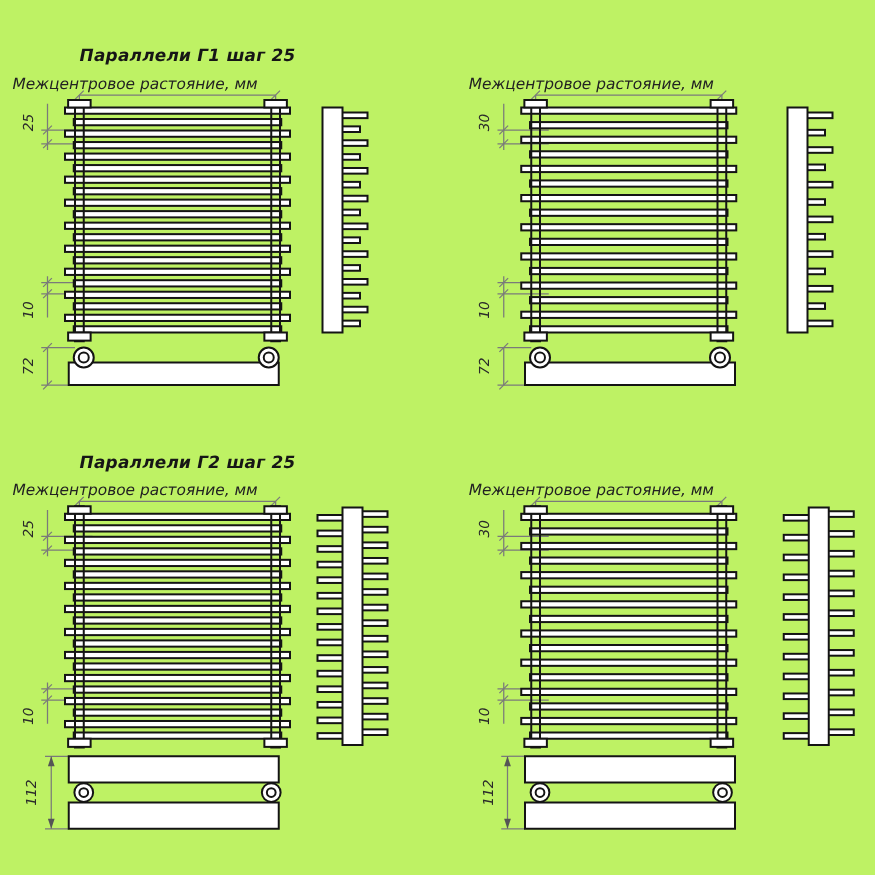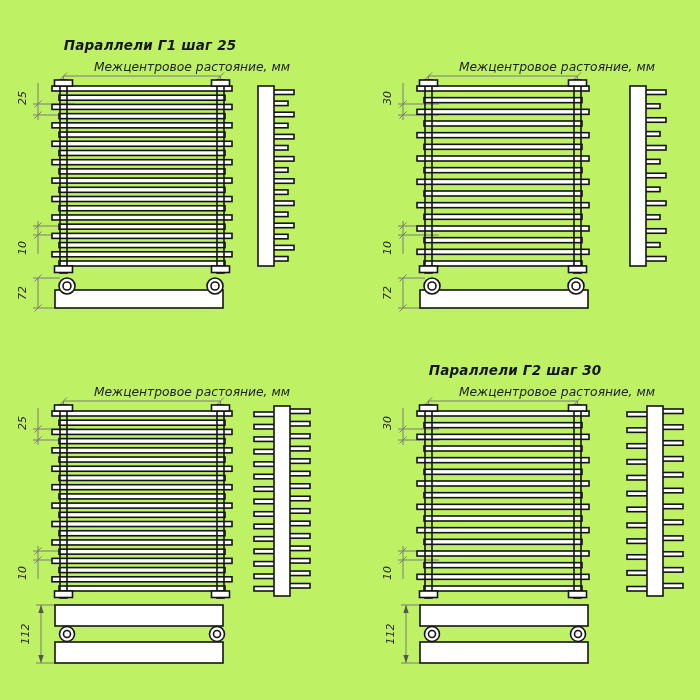--- a/index.html
+++ b/index.html
@@ -5,21 +5,21 @@
   html,body{margin:0;padding:0;background:#fff;}
   #sheet{position:relative;width:700px;height:700px;background:#bef264;overflow:hidden;
          font-family:"DejaVu Sans",sans-serif;}
   .panel{position:absolute;width:325px;height:322px;}
   .p-tl{left:10px;top:28px;}
   .p-tr{left:375px;top:28px;}
   .p-bl{left:10px;top:353px;}
   .p-br{left:375px;top:353px;}
   .t1{position:absolute;left:0;top:9px;width:280px;text-align:center;
       font-style:italic;font-weight:bold;font-size:13.5px;color:#161616;letter-spacing:.2px;}
-  .t2{position:absolute;left:0;top:32px;width:280px;text-align:right;
+  .t2{position:absolute;left:0;top:32px;width:280px;text-align:left;
       font-style:italic;font-size:12.3px;color:#222;}
   svg.draw{position:absolute;left:0;top:0;}
   .thick{stroke:#141414;stroke-width:1.6;fill:#ffffff;}
   .thickn{stroke:#141414;stroke-width:1.6;fill:none;}
   .thin{stroke:#7a7a7a;stroke-width:1;fill:none;}
   .arw{fill:#555;stroke:none;}
   .dimtxt{font-family:"DejaVu Sans",sans-serif;font-style:italic;font-size:11px;fill:#2a2a2a;}
 </style>
 </head>
 <body>
@@ -181,20 +181,21 @@
         <g>
           <rect x="45" y="262" width="168" height="18" class="thick"></rect>
           <circle cx="57" cy="258" r="8" class="thick"></circle>
           <circle cx="57" cy="258" r="4" class="thickn"></circle>
           <circle cx="201" cy="258" r="8" class="thick"></circle>
           <circle cx="201" cy="258" r="4" class="thickn"></circle>
         </g>
       </svg>
   </section>
   <section class="panel p-bl">
+    <div class="t1">Параллели Г2 шаг 25</div>
     <div class="t2">Межцентровое растояние, мм</div>
     <svg class="draw" width="325" height="322">
         <g>
           <line x1="53.5" y1="48" x2="210.5" y2="48" class="thin"></line>
           <line x1="53.5" y1="48" x2="53.5" y2="54" class="thin"></line>
           <line x1="210.5" y1="48" x2="210.5" y2="54" class="thin"></line>
           <line x1="50" y1="51.5" x2="57" y2="44.5" class="thin"></line>
           <line x1="207" y1="51.5" x2="214" y2="44.5" class="thin"></line>
           <line x1="23" y1="76" x2="64" y2="76" class="thin"></line>
           <line x1="23" y1="87" x2="64" y2="87" class="thin"></line>
@@ -280,21 +281,20 @@
           <rect x="45" y="252" width="168" height="21" class="thick"></rect>
           <rect x="45" y="289" width="168" height="21" class="thick"></rect>
           <circle cx="57" cy="281" r="7.5" class="thick"></circle>
           <circle cx="57" cy="281" r="3.5" class="thickn"></circle>
           <circle cx="207" cy="281" r="7.5" class="thick"></circle>
           <circle cx="207" cy="281" r="3.5" class="thickn"></circle>
         </g>
       </svg>
   </section>
   <section class="panel p-br">
-    <div class="t1">Параллели Г2 шаг 30</div>
     <div class="t2">Межцентровое растояние, мм</div>
     <svg class="draw" width="325" height="322">
         <g>
           <line x1="53.5" y1="48" x2="202.5" y2="48" class="thin"></line>
           <line x1="53.5" y1="48" x2="53.5" y2="54" class="thin"></line>
           <line x1="202.5" y1="48" x2="202.5" y2="54" class="thin"></line>
           <line x1="50" y1="51.5" x2="57" y2="44.5" class="thin"></line>
           <line x1="199" y1="51.5" x2="206" y2="44.5" class="thin"></line>
           <line x1="23" y1="76" x2="64" y2="76" class="thin"></line>
           <line x1="23" y1="87" x2="64" y2="87" class="thin"></line>

